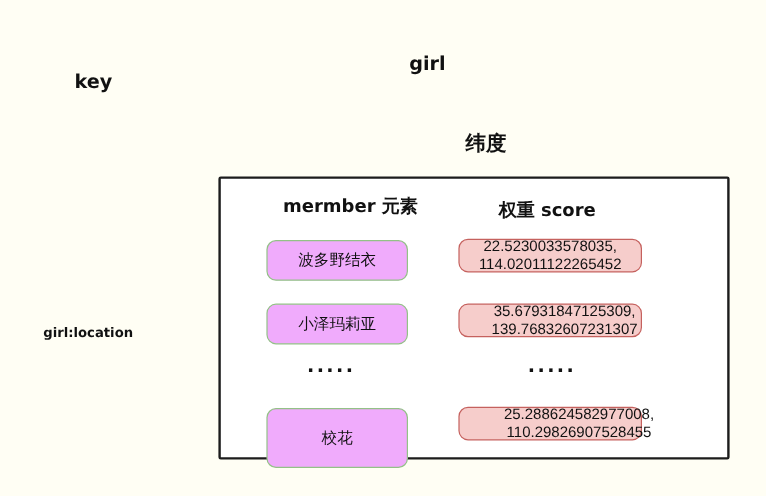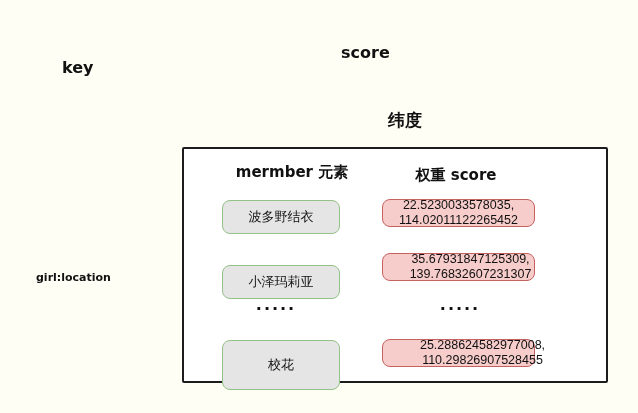--- a/index.html
+++ b/index.html
@@ -32,41 +32,41 @@
     white-space: nowrap;
     font-size: 15px;
     font-weight: 600;
   }
   #header-member { left: 108px; top: 14px; }
   #header-score  { left: 272px; top: 17px; }
 
   .member-box {
     position: absolute;
     left: 38px; width: 118px; height: 34px;
-    background: #e5e5e5;
+    background: #f0abfc;
     border: 1.5px solid #93c187;
     border-radius: 8px;
     display: flex; align-items: center; justify-content: center;
     font-size: 13px;
   }
   .score-box {
     position: absolute;
     left: 198px; width: 153px; height: 28px;
     background: #f6cdcb;
     border: 1.5px solid #c5615e;
     border-radius: 8px;
     display: flex; align-items: center; justify-content: center;
     text-align: center;
     white-space: pre-line;
     font-size: 12.5px;
     line-height: 15px;
     font-family: "Liberation Sans", sans-serif;
   }
   #member-1 { top: 51px;  }
-  #member-2 { top: 104px; margin-top: 12px; }
+  #member-2 { top: 104px; }
   #member-4 { top: 191px; height: 50px; }
   #score-1  { top: 50px;  }
   #score-2  { top: 104px; padding-left: 24px; }
   #score-4  { top: 190px; padding-left: 48px; }
 
   .dots {
     position: absolute;
     transform: translateX(-50%);
     top: 146px;
     font-size: 16px;
@@ -75,21 +75,21 @@
     white-space: nowrap;
   }
   #dots-member { left: 92px;  }
   #dots-score  { left: 276px; }
 </style>
 </head>
 <body>
 
 <div id="label-key" class="abs hand">key</div>
 
-<div id="label-value" class="abs hand">score</div>
+<div id="label-value" class="abs hand">girl</div>
 
 <div id="annotation" class="abs hand">
   <br>
   <span>纬度</span>
 </div>
 
 <div id="label-rowkey" class="abs hand">girl:location</div>
 
 <div id="outer-box" class="abs">
 

